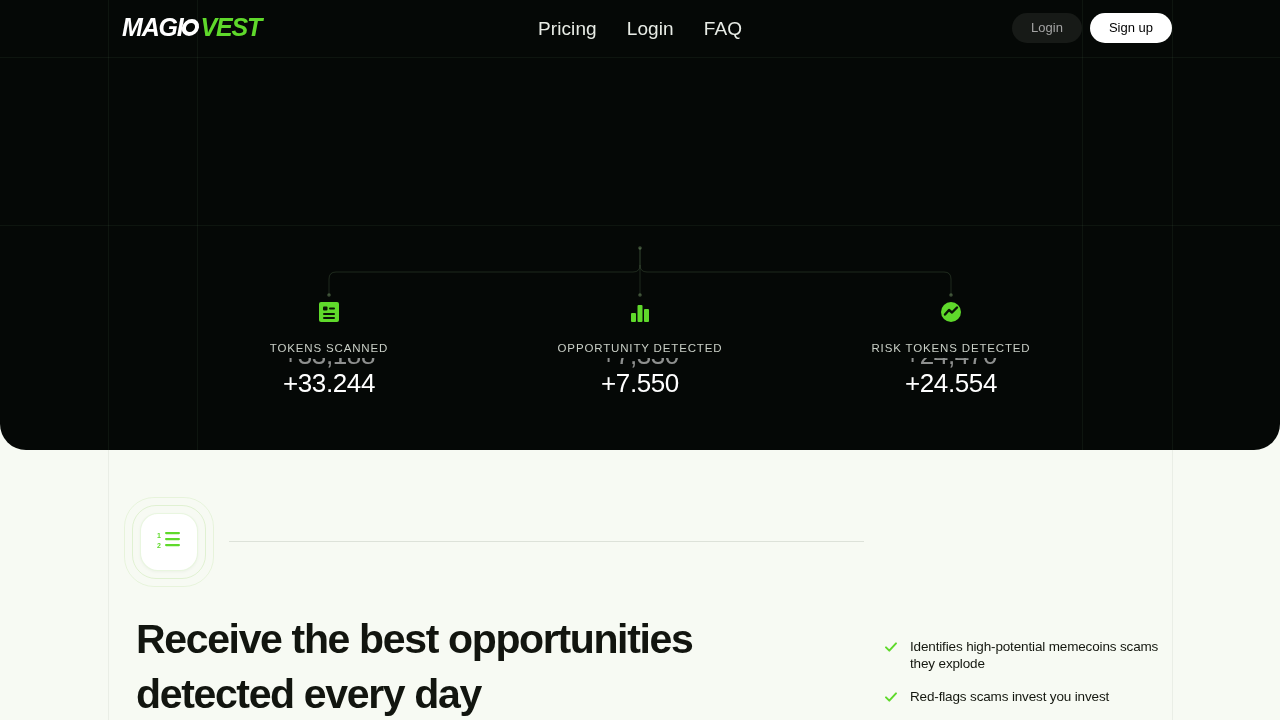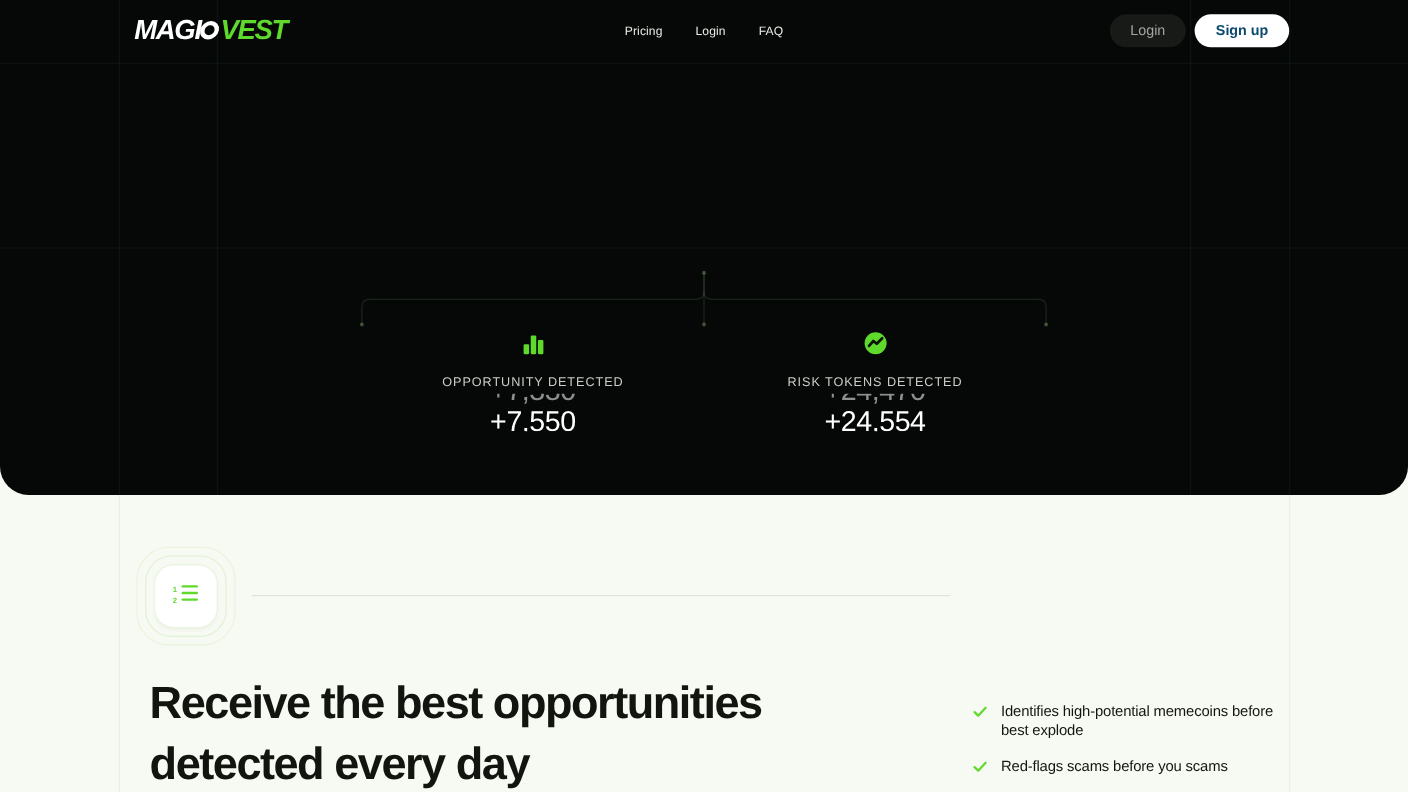--- a/index.html
+++ b/index.html
@@ -39,31 +39,31 @@
     border:4px solid #ffffff; margin:0 1px 0 0; transform:skewX(-10deg);
     display:inline-block;
   }
   .logo-b { color:#5fd92b;font-style:italic; }
 
   .nav-links {
     position:absolute; left:0; right:0; top:0; height:57px;
     display:flex; align-items:center; justify-content:center; gap:30px;
   }
   .nav-link {
-    color:#e8ece6; font-size:11px; letter-spacing:.1px; cursor:pointer;
+    color:#e8ece6; font-size:19px; letter-spacing:.1px; cursor:pointer;
   }
   .nav-actions {
     position:absolute; right:108px; top:13px; display:flex; align-items:center; gap:8px;
   }
   .btn {
     border-radius:999px; font-size:13px; padding:8px 19px; cursor:pointer;
     border:none; line-height:1.1;
   }
   .btn-login { background:#171a17; color:#a3a3a3; }
-  .btn-signup { background:#ffffff; color:#0c4a6e; font-weight:700; }
+  .btn-signup { background:#ffffff; color:#000000; font-weight:400; }
 
   
   .tree { position:absolute; left:0; top:225px; width:1280px; height:110px; }
   .tree svg { display:block; }
 
   .stats {
     position:absolute; left:0; top:300px; width:1280px;
     display:flex; justify-content:center; gap:0;
   }
   .stat { width:311px; display:flex; flex-direction:column; align-items:center; }
@@ -142,20 +142,36 @@
         </g>
         <circle cx="640" cy="23" r="1.8" fill="rgba(170,220,150,.33)"></circle>
         <circle cx="329" cy="70" r="1.8" fill="rgba(170,220,150,.33)"></circle>
         <circle cx="640" cy="70" r="1.8" fill="rgba(170,220,150,.33)"></circle>
         <circle cx="951" cy="70" r="1.8" fill="rgba(170,220,150,.33)"></circle>
       </svg>
     </div>
 
     <div class="stats">
 
+      <div class="stat">
+        <span class="stat-icon">
+          <svg width="24" height="24" viewBox="0 0 24 24">
+            <rect x="2" y="2" width="20" height="20" rx="2" fill="#5fd92b"></rect>
+            <rect x="6" y="6.5" width="4.5" height="4" rx="1" fill="#0a1405"></rect>
+            <rect x="12" y="7.5" width="6" height="2" rx="1" fill="#0a1405"></rect>
+            <rect x="6" y="13" width="12" height="2" rx="1" fill="#0a1405"></rect>
+            <rect x="6" y="17" width="12" height="2" rx="1" fill="#0a1405"></rect>
+          </svg>
+        </span>
+        <div class="stat-label">TOKENS SCANNED</div>
+        <div class="stat-num-wrap">
+          <div class="stat-num num-prev">+33,188</div>
+          <div class="stat-num num-cur">+33,244</div>
+        </div>
+      </div>
 
       <div class="stat">
         <span class="stat-icon">
           <svg width="24" height="24" viewBox="0 0 24 24">
             <rect x="3" y="13" width="5" height="9" rx="1" fill="#5fd92b"></rect>
             <rect x="9.5" y="5" width="5" height="17" rx="1" fill="#5fd92b"></rect>
             <rect x="16" y="9" width="5" height="13" rx="1" fill="#5fd92b"></rect>
           </svg>
         </span>
         <div class="stat-label">OPPORTUNITY DETECTED</div>
@@ -225,26 +241,26 @@
 
   <h1 class="headline">Receive the best opportunities detected every day</h1>
 
   <div class="checks">
     <div class="check-item">
       <span class="check-ic">
         <svg width="14" height="14" viewBox="0 0 14 14">
             <path d="M2 7.4 L5.3 10.6 L12 3.4" stroke="#5fd92b" stroke-width="2" fill="none" stroke-linecap="round" stroke-linejoin="round"></path>
           </svg>
       </span>
-      <span class="check-txt">Identifies high-potential memecoins before best explode</span>
+      <span class="check-txt">Identifies high-potential memecoins scams they explode</span>
     </div>
     <div class="check-item">
       <span class="check-ic">
         <svg width="14" height="14" viewBox="0 0 14 14">
             <path d="M2 7.4 L5.3 10.6 L12 3.4" stroke="#5fd92b" stroke-width="2" fill="none" stroke-linecap="round" stroke-linejoin="round"></path>
           </svg>
       </span>
-      <span class="check-txt">Red-flags scams before you scams</span>
+      <span class="check-txt">Red-flags scams invest you invest</span>
     </div>
 
   </div>
 
 </div>
 
 </body></html>

